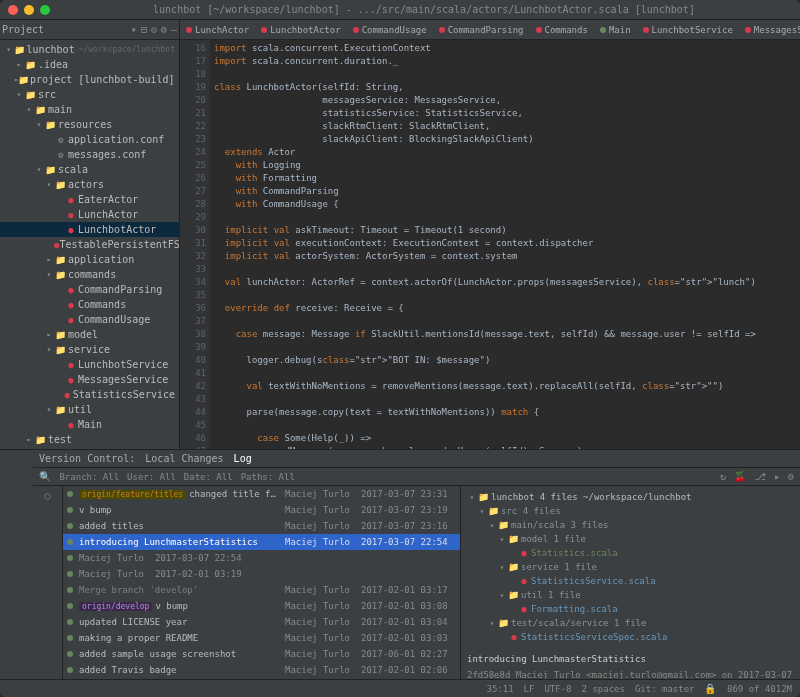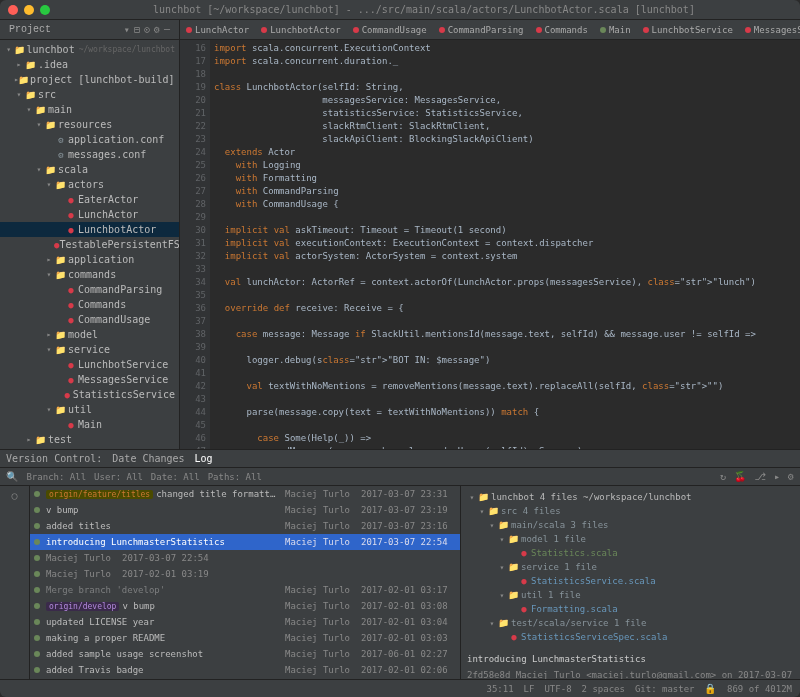--- a/index.html
+++ b/index.html
@@ -35,25 +35,24 @@
   background: #3c3f41;
   border-right: 1px solid #222;
   display: flex;
   flex-direction: column;
   overflow: hidden;
 }
 .sidebar-header {
   height: 20px;
   display: flex;
   align-items: center;
-  padding: 0 9px;
+  padding: 0 2px;
   gap: 4px;
   border-bottom: 1px solid #222;
   color: #aaa;
-  font-family: Liberation Mono, monospace;
 }
 .sidebar-header span:first-child { flex: 1; }
 .toolbar-icon { cursor: pointer; color: #888; font-size: 10px; }
 .tree { flex: 1; overflow-y: auto; overflow-x: hidden; padding: 2px 0; }
 .tree-item {
   display: flex;
   align-items: center;
   height: 15px;
   padding-right: 4px;
   white-space: nowrap;
@@ -102,20 +101,21 @@
   font-size: 9px;
   overflow: hidden;
 }
 .kw { color: #cc7832; }
 .vcs-panel {
   height: 230px;
   background: #3c3f41;
   border-top: 1px solid #222;
   display: flex;
   flex-direction: column;
+  padding-left: 33px;
 }
 .vcs-header {
   height: 18px;
   display: flex;
   align-items: center;
   padding: 0 6px;
   gap: 10px;
   border-bottom: 1px solid #222;
   font-size: 10px;
   color: #aaa;
@@ -422,21 +422,21 @@
             .map(unbundle)
             .map(_.map { out =&gt; logger.debug(s="str"&gt;"BOT OUT: $out"); out })
 </div>
     </div>
   </div>
 </div>
 
 <div class="vcs-panel">
   <div class="vcs-header">
     <span>Version Control:</span>
-    <span>Date Changes</span>
+    <span>Local Changes</span>
     <span style="color:#fff;">Log</span>
   </div>
   <div class="vcs-filters">
     <span class="toolbar-icon">🔍</span>
     <span>Branch: All</span>
     <span>User: All</span>
     <span>Date: All</span>
     <span>Paths: All</span>
     <span style="flex:1"></span>
     <span class="toolbar-icon">↻</span>

